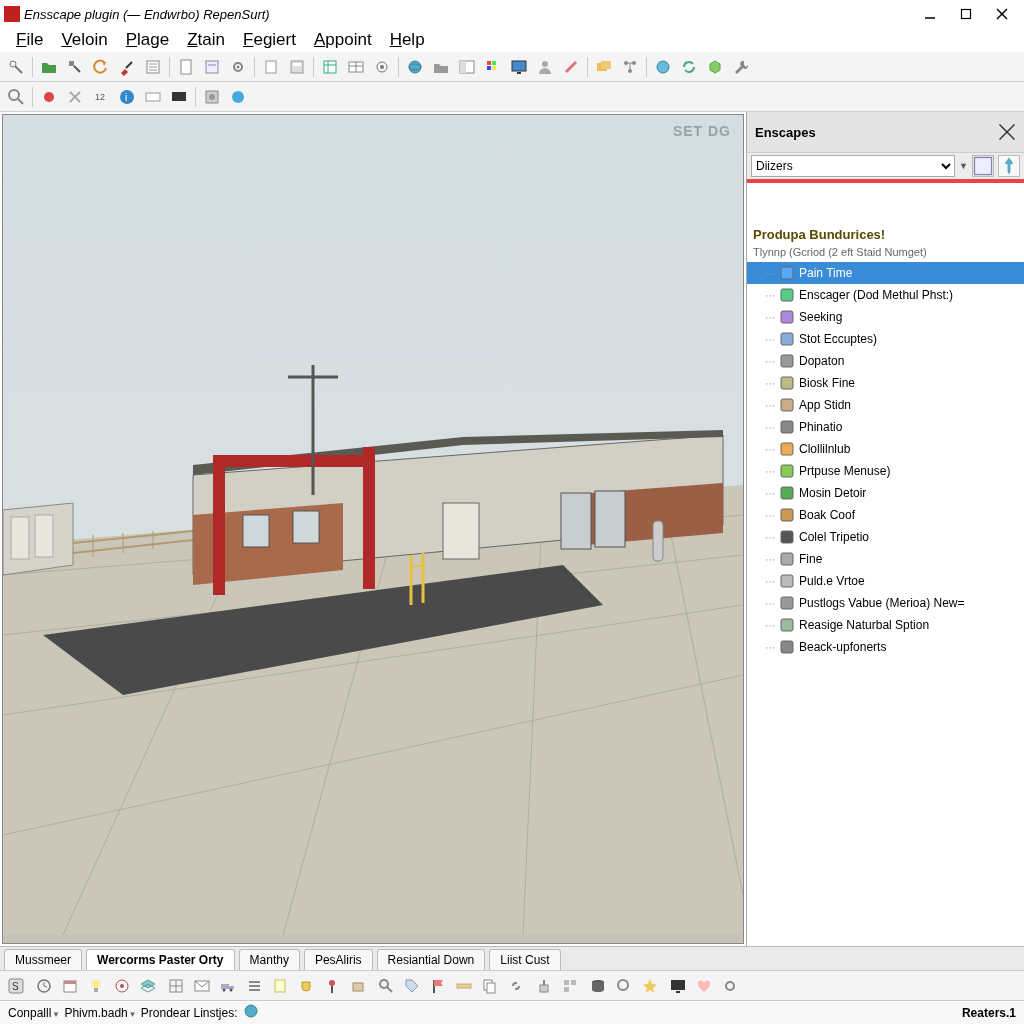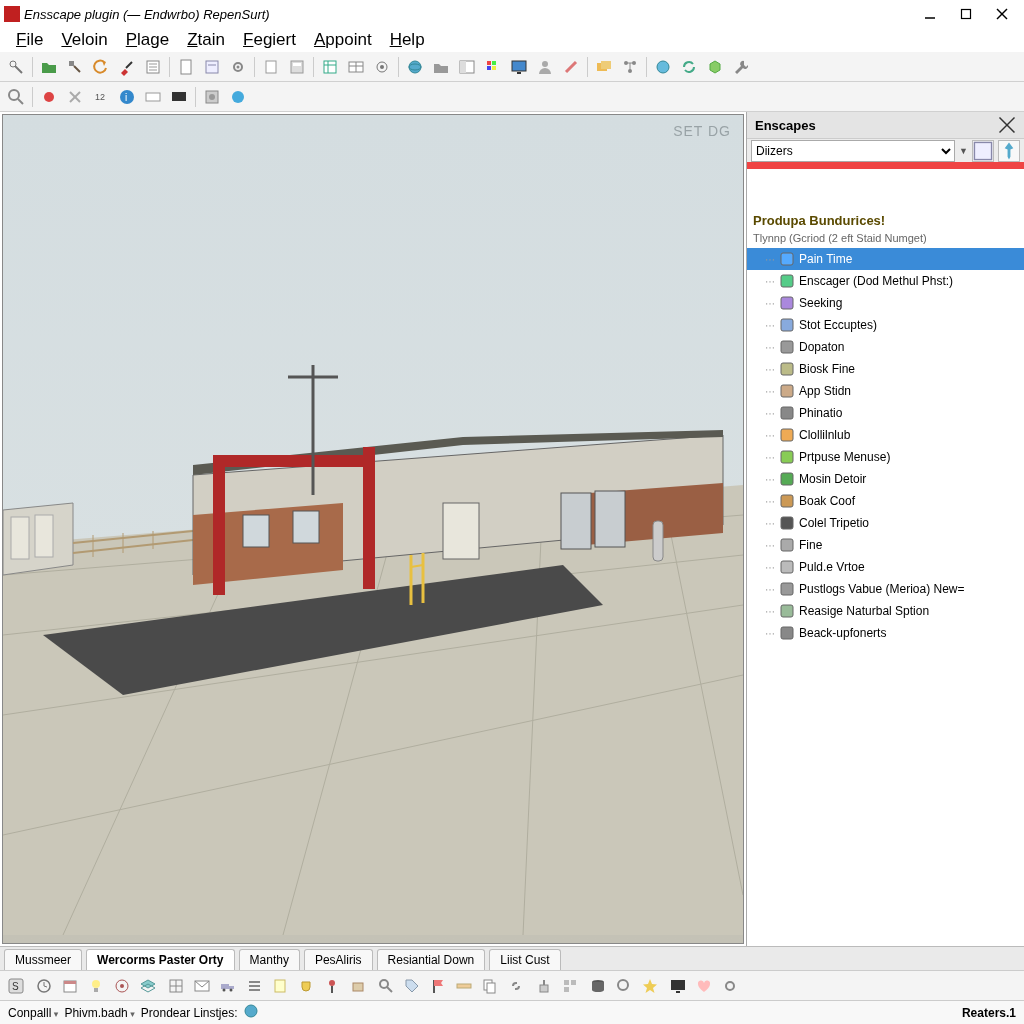--- a/index.html
+++ b/index.html
@@ -21,32 +21,32 @@
 .toolbar { display: flex; align-items: center; padding: 2px 4px; background: #f4f4f4; border-bottom: 1px solid #d0d0d0; gap: 2px; flex-wrap: wrap; height: 30px; }
 .toolbar .tbtn { width: 24px; height: 24px; display: flex; align-items: center; justify-content: center; border: 1px solid transparent; border-radius: 2px; }
 .toolbar .sep { width: 1px; height: 20px; background: #ccc; margin: 0 2px; }
 .toolbar svg { width: 18px; height: 18px; }
 
 
 .main { flex: 1; display: flex; background: #fff; overflow: hidden; }
 
 
 .viewport { flex: 1; position: relative; background: linear-gradient(#d4dde0 0%, #d8e0e2 55%, #c8c6ba 55%, #c4c2b6 100%); border: 1px solid #888; margin: 2px; overflow: hidden; }
-.watermark { position: absolute; top: 8px; right: 12px; font-size: 14px; color: rgba(80,90,95,0.45); font-weight: 400; letter-spacing: 1px; }
+.watermark { position: absolute; top: 8px; right: 12px; font-size: 14px; color: rgba(80,90,95,0.45); font-weight: 700; letter-spacing: 1px; }
 .ground-grid line { stroke: #b0ae9f; stroke-width: 1; }
 
 
 .scene { position: absolute; inset: 0; }
 
 
 .side-panel { width: 278px; background: #ececec; border-left: 1px solid #aaa; display: flex; flex-direction: column; }
-.panel-title { height: 26px; display: flex; align-items: center; padding: 13px 8px; font-weight: 700; font-size: 13px; background: #e4e4e4; border-bottom: 1px solid #ccc; }
+.panel-title { height: 26px; display: flex; align-items: center; padding: 20px 8px; font-weight: 700; font-size: 13px; background: #e4e4e4; border-bottom: 1px solid #ccc; }
 .panel-title .spacer { flex: 1; }
 .panel-title .close { width: 18px; height: 18px; }
-.panel-tools { height: 30px; display: flex; align-items: center; padding: 2px 4px; gap: 4px; border-bottom: 7px solid #ef4444; }
+.panel-tools { height: 30px; display: flex; align-items: center; padding: 2px 4px; gap: 4px; border-bottom: 4px solid #ef4444; }
 .panel-tools select { flex: 1; height: 22px; font-size: 12px; border: 1px solid #aaa; background: #fff; }
 .panel-tools .pbtn { width: 22px; height: 22px; border: 1px solid #bbb; background: #f8f8f8; display: flex; align-items: center; justify-content: center; }
 .panel-body { flex: 1; overflow: auto; background: #fff; font-size: 12px; }
 .panel-h1 { padding: 4px 6px; font-weight: 700; color: #5a4a00; font-size: 13px; margin-top: 40px; }
 .panel-sub { padding: 0 6px 4px; font-size: 11px; color: #666; }
 .tree-item { display: flex; align-items: center; height: 22px; padding-left: 18px; gap: 4px; white-space: nowrap; }
 .tree-item.selected { background: #3a8bd8; color: #fff; }
 .tree-item .ticon { width: 16px; height: 16px; flex-shrink: 0; }
 .tree-item .conn { color: #999; font-size: 10px; width: 10px; text-align: center; }
 

